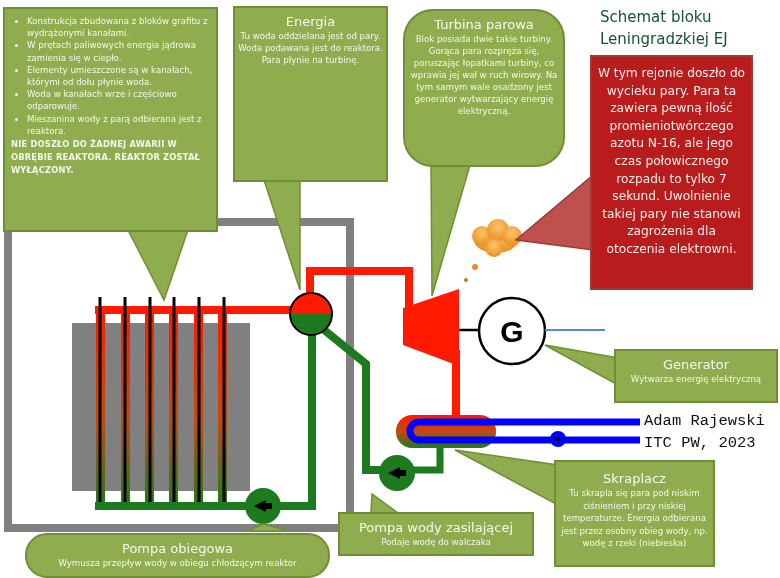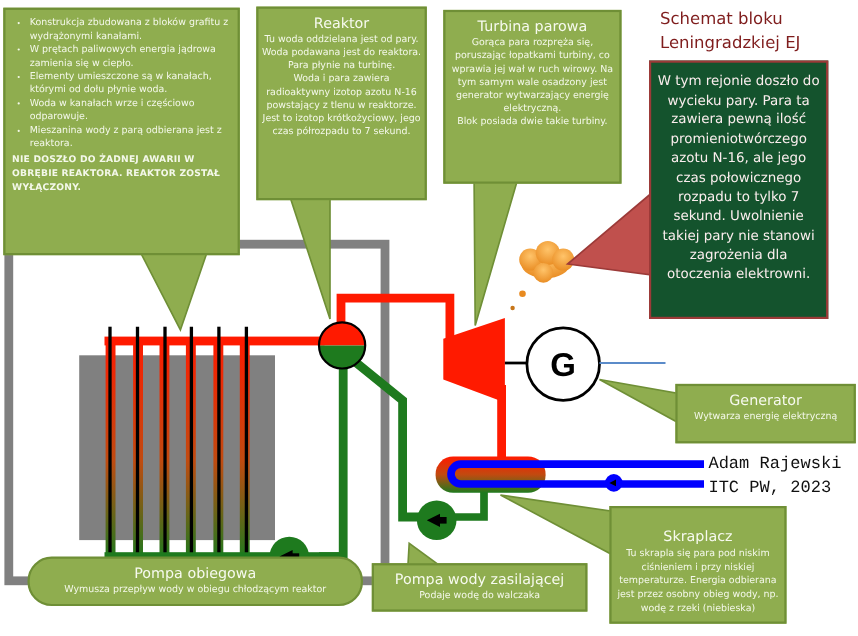--- a/index.html
+++ b/index.html
@@ -7,28 +7,28 @@
     #diagram { position: absolute; left: 0; top: 0; width: 780px; height: 578px; }
     .callout { position: absolute; background: #8fad4f; border: 2px solid #6f8f36; color: #f4f8ea; font-family: "DejaVu Sans", sans-serif; box-sizing: border-box; text-align: center; }
     .callout .title { font-size: 13px; color: #f7faef; line-height: 16px; }
     .callout .body { font-size: 8.6px; line-height: 12px; }
     #reaktor-box { left: 3px; top: 7px; width: 215px; height: 225px; text-align: left; padding: 6px 6px; }
     #reaktor-box .title { text-align: center; margin-bottom: 2px; }
     #reaktor-box ul { margin: 0; padding-left: 16px; font-size: 8.6px; line-height: 12.2px; }
     #reaktor-box li { margin: 0; }
     #reaktor-box .warn { font-weight: bold; font-size: 8.3px; line-height: 13px; letter-spacing: 0.2px; margin-top: 1px; }
     #walczak-box { left: 233px; top: 6px; width: 155px; height: 176px; padding: 6px 3px; }
-    #turbina-box { left: 403px; top: 9px; width: 162px; height: 158px; padding: 6px 3px; }
+    #turbina-box { left: 403px; top: 9px; width: 162px; height: 158px; padding: 6px 3px; border-radius: 30px; }
     #generator-box { left: 614px; top: 349px; width: 164px; height: 54px; padding: 6px 3px; }
-    #skraplacz-box { left: 554px; top: 460px; width: 161px; height: 107px; padding: 19px 3px; }
+    #skraplacz-box { left: 554px; top: 460px; width: 161px; height: 107px; padding: 9px 3px; }
     #skraplacz-box .body { line-height: 12.6px; }
-    #pompa-obieg-box { left: 25px; top: 506px; width: 305px; height: 45px; padding: 6px 3px; border-radius: 22px; }
+    #pompa-obieg-box { left: 25px; top: 533px; width: 305px; height: 45px; padding: 6px 3px; border-radius: 22px; }
     #pompa-zasil-box { left: 338px; top: 512px; width: 196px; height: 44px; padding: 6px 3px; }
-    #warning-box { position: absolute; left: 590px; top: 55px; width: 163px; height: 235px; background: #14532d; border: 2px solid #9c3a38; box-sizing: border-box; color: #fbeeee; text-align: center; font-family: "DejaVu Sans", sans-serif; font-size: 12.2px; line-height: 17.6px; padding: 8px 4px; }
-    #main-title { position: absolute; left: 600px; top: 6px; font-family: "DejaVu Sans", sans-serif; font-size: 15px; line-height: 22px; color: #7f1d1d; }
+    #warning-box { position: absolute; left: 590px; top: 55px; width: 163px; height: 235px; background: #b91c1c; border: 2px solid #9c3a38; box-sizing: border-box; color: #fbeeee; text-align: center; font-family: "DejaVu Sans", sans-serif; font-size: 12.2px; line-height: 17.6px; padding: 8px 4px; }
+    #main-title { position: absolute; left: 600px; top: 6px; font-family: "DejaVu Sans", sans-serif; font-size: 15px; line-height: 22px; color: #14532d; }
     #author { position: absolute; left: 644px; top: 410px; font-family: Liberation Mono, monospace; font-size: 15.5px; line-height: 22px; color: #111; }
     #gen-label { font-family: "Liberation Sans", sans-serif; font-weight: bold; font-size: 30px; }
   </style>
 </head>
 <body>
 
 <svg id="diagram" width="780" height="578" viewBox="0 0 780 578" xmlns="http://www.w3.org/2000/svg">
   <defs>
     <linearGradient id="channelGrad" x1="0" y1="0" x2="0" y2="1">
       <stop offset="0" stop-color="#ff1a00"></stop>
@@ -138,29 +138,28 @@
     <li>Konstrukcja zbudowana z bloków grafitu z wydrążonymi kanałami.</li>
     <li>W prętach paliwowych energia jądrowa zamienia się w ciepło.</li>
     <li>Elementy umieszczone są w kanałach, którymi od dołu płynie woda.</li>
     <li>Woda w kanałach wrze i częściowo odparowuje.</li>
     <li>Mieszanina wody z parą odbierana jest z reaktora.</li>
   </ul>
   <div class="warn">NIE DOSZŁO DO ŻADNEJ AWARII W OBRĘBIE REAKTORA. REAKTOR ZOSTAŁ WYŁĄCZONY.</div>
 </div>
 
 <div class="callout" id="walczak-box">
-  <div class="title">Reaktor</div>
+  <div class="title">Energia</div>
   <div class="body">Tu woda oddzielana jest od pary. Woda podawana jest do reaktora. Para płynie na turbinę.</div>
-  <div class="body">Woda i para zawiera radioaktywny izotop azotu N-16 powstający z tlenu w reaktorze. Jest to izotop krótkożyciowy, jego czas półrozpadu to 7 sekund.</div>
 </div>
 
 <div class="callout" id="turbina-box">
   <div class="title">Turbina parowa</div>
+  <div class="body">Blok posiada dwie takie turbiny.</div>
   <div class="body">Gorąca para rozpręża się, poruszając łopatkami turbiny, co wprawia jej wał w ruch wirowy. Na tym samym wale osadzony jest generator wytwarzający energię elektryczną.</div>
-  <div class="body">Blok posiada dwie takie turbiny.</div>
 </div>
 
 <div id="main-title">
   <div>Schemat bloku</div>
   <div>Leningradzkiej EJ</div>
 </div>
 
 <div id="warning-box">W tym rejonie doszło do wycieku pary. Para ta zawiera pewną ilość promieniotwórczego azotu N-16, ale jego czas połowicznego rozpadu to tylko 7 sekund. Uwolnienie takiej pary nie stanowi zagrożenia dla otoczenia elektrowni.</div>
 
 <div class="callout" id="generator-box">

